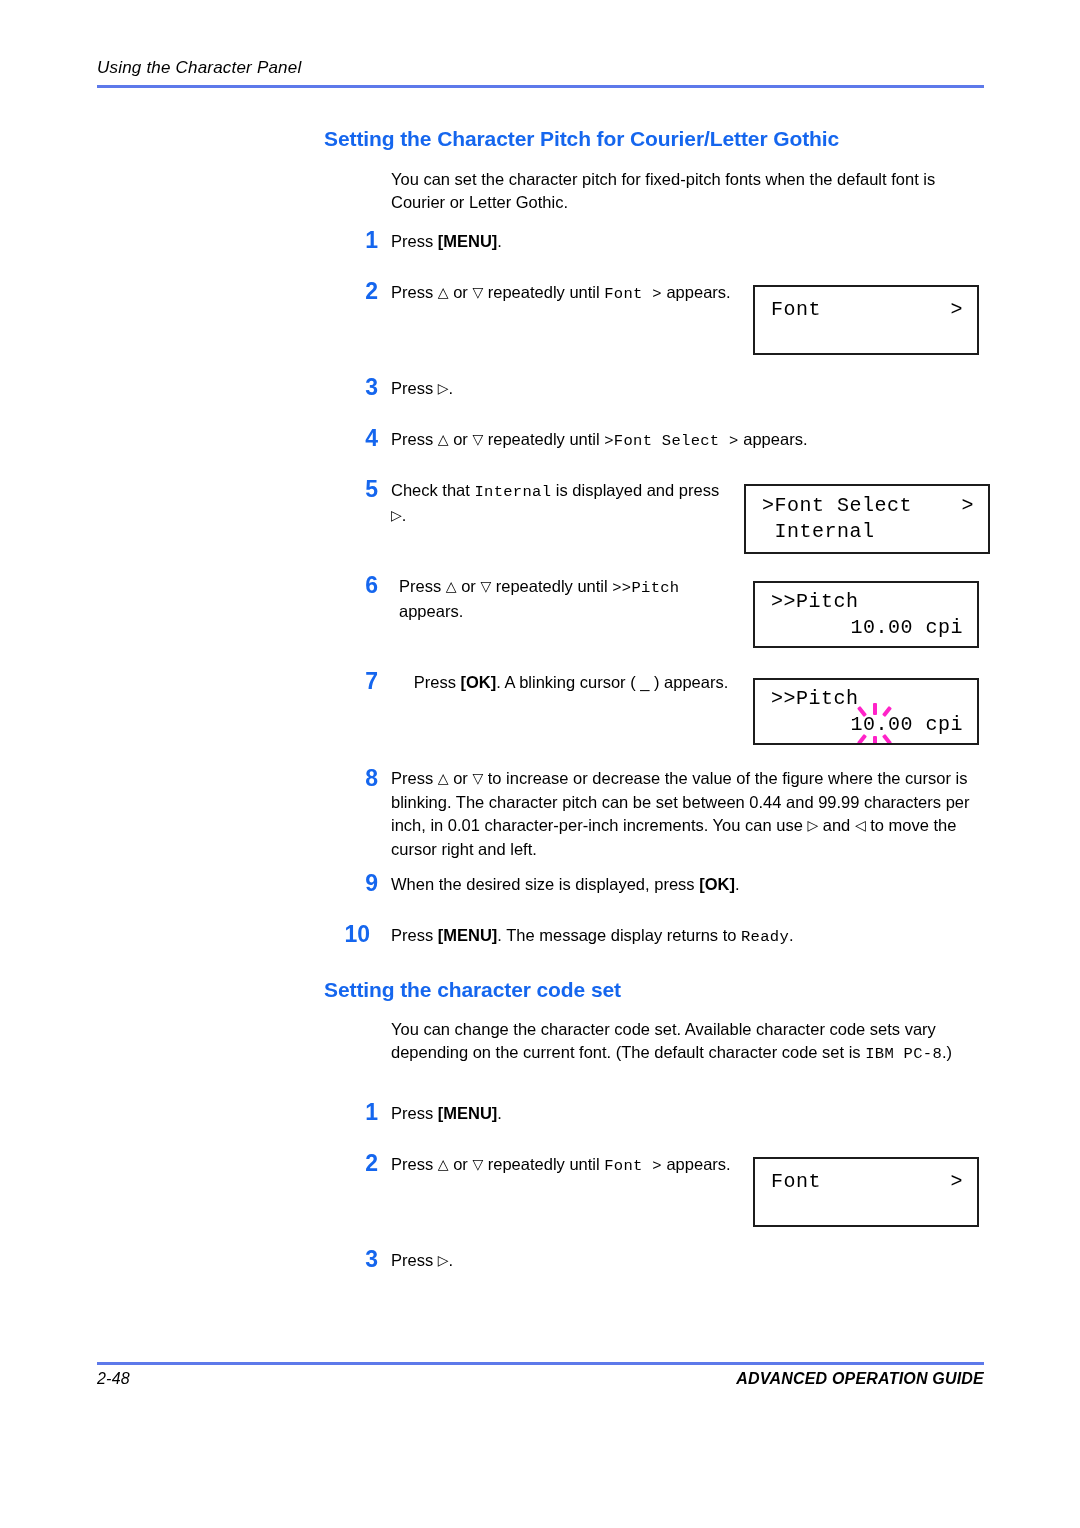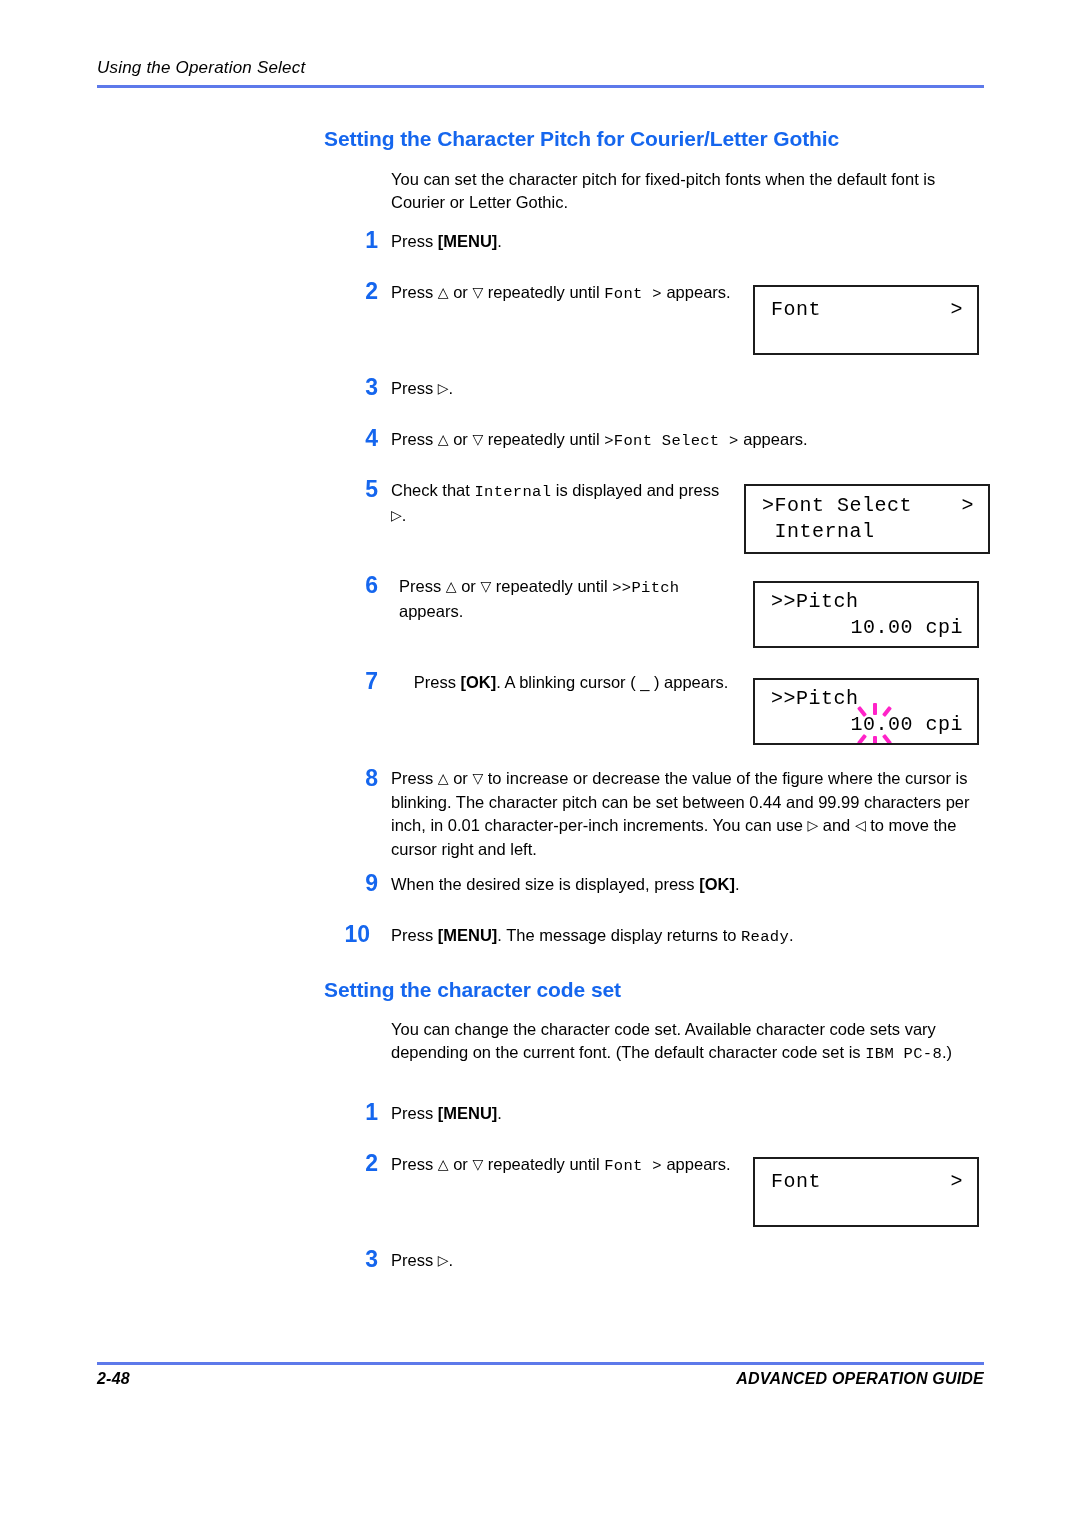--- a/index.html
+++ b/index.html
@@ -50,21 +50,21 @@
     width: 887px;
     height: 3px;
     background: #5d79ea;
   }
   .footer-page {
     position: absolute;
     left: 97px;
     top: 1370px;
     font-size: 16px;
     font-style: italic;
-    font-weight: bold;
+    font-weight: normal;
     letter-spacing: 0.2px;
   }
   .footer-guide {
     position: absolute;
     right: 96px;
     top: 1370px;
     font-size: 16px;
     font-style: italic;
     font-weight: bold;
     letter-spacing: 0.2px;
@@ -153,21 +153,21 @@
     display: block;
     background: #ff23c8;
     border-radius: 1px;
   }
 </style>
 </head>
 <body>
 
 <div class="page">
 
-  <div class="header-text">Using the Operation Select</div>
+  <div class="header-text">Using the Character Panel</div>
   <div class="header-rule"></div>
 
   <div class="sec-heading" style="left:324px; top:127px;">Setting the Character Pitch for Courier/Letter Gothic</div>
 
   <div class="body-para" style="top:168px;">You can set the character pitch for fixed-pitch fonts when the default font is Courier or Letter Gothic.</div>
 
   <div class="step-num" style="left:332px; top:229px;">1</div>
   <div class="step-text" style="top:230px;">
     Press <span class="bold">[MENU]</span>.
   </div>

